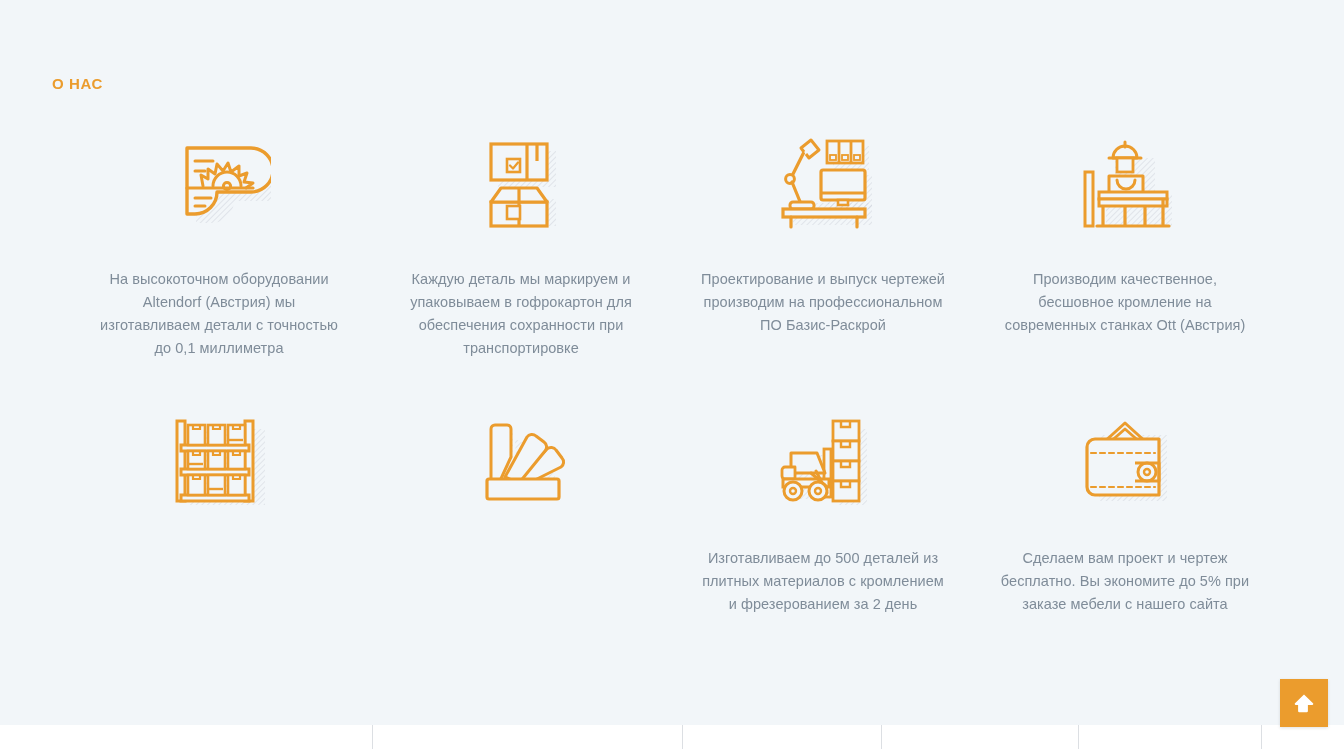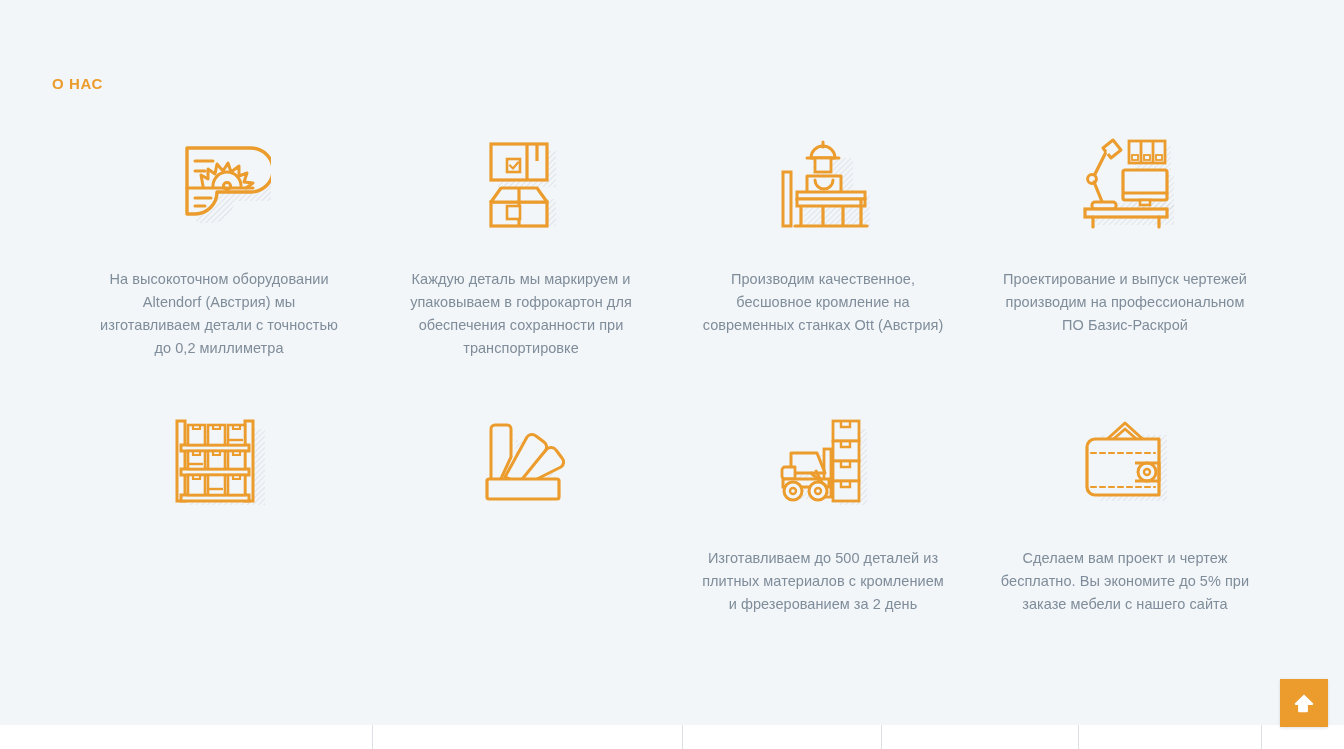--- a/index.html
+++ b/index.html
@@ -152,21 +152,21 @@
             <circle cx="60" cy="56" r="3.6" fill="none" stroke="#eb9c2d" stroke-width="3"></circle>
 
             <line x1="20" y1="58" x2="86" y2="58" stroke="#eb9c2d" stroke-width="3.2" stroke-linecap="round"></line>
 
             <line x1="28" y1="31" x2="46" y2="31" stroke="#eb9c2d" stroke-width="3" stroke-linecap="round"></line>
             <line x1="28" y1="41" x2="38" y2="41" stroke="#eb9c2d" stroke-width="3" stroke-linecap="round"></line>
             <line x1="28" y1="68" x2="44" y2="68" stroke="#eb9c2d" stroke-width="3" stroke-linecap="round"></line>
             <line x1="28" y1="76" x2="38" y2="76" stroke="#eb9c2d" stroke-width="3" stroke-linecap="round"></line>
           </svg>
         </div>
-        <p class="card-text">На высокоточном оборудовании Altendorf (Австрия) мы изготавливаем детали с точностью до 0,2 миллиметра</p>
+        <p class="card-text">На высокоточном оборудовании Altendorf (Австрия) мы изготавливаем детали с точностью до 0,1 миллиметра</p>
       </div>
 
       <div class="card">
         <div class="icon-wrap">
           <svg width="104" height="100" viewBox="0 0 104 100" fill="none">
             <defs>
               <pattern id="hatch2" width="4" height="4" patternTransform="rotate(45)" patternUnits="userSpaceOnUse">
                 <line x1="0" y1="0" x2="0" y2="4" stroke="#c9ced6" stroke-width="1.1"></line>
               </pattern>
             </defs>
@@ -181,20 +181,58 @@
             <path d="M41 35.5 l3 3 l5 -6" stroke="#eb9c2d" stroke-width="2.2" fill="none" stroke-linecap="round" stroke-linejoin="round"></path>
 
             <rect x="22" y="72" width="56" height="24" fill="#f2f6f9" stroke="#eb9c2d" stroke-width="3.2"></rect>
 
             <path d="M22 72 L32 58 H68 L78 72 Z" fill="#f2f6f9" stroke="#eb9c2d" stroke-width="3.2" stroke-linejoin="round"></path>
             <line x1="50" y1="58" x2="50" y2="96" stroke="#eb9c2d" stroke-width="3.2"></line>
             <rect x="38" y="76" width="13" height="13" fill="#f2f6f9" stroke="#eb9c2d" stroke-width="2.6"></rect>
           </svg>
         </div>
         <p class="card-text">Каждую деталь мы маркируем и упаковываем в гофрокартон для обеспечения сохранности при транспортировке</p>
+      </div>
+
+      <div class="card">
+        <div class="icon-wrap">
+          <svg width="104" height="100" viewBox="0 0 104 100" fill="none">
+            <defs>
+              <pattern id="hatch3" width="4" height="4" patternTransform="rotate(45)" patternUnits="userSpaceOnUse">
+                <line x1="0" y1="0" x2="0" y2="4" stroke="#c9ced6" stroke-width="1.1"></line>
+              </pattern>
+            </defs>
+
+            <rect x="57" y="45" width="44" height="34" fill="url(#hatch3)" opacity="0.8"></rect>
+            <rect x="22" y="73" width="79" height="22" fill="url(#hatch3)" opacity="0.8"></rect>
+            <rect x="62" y="16" width="36" height="24" fill="url(#hatch3)" opacity="0.8"></rect>
+
+            <rect x="56" y="11" width="36" height="22" fill="#f2f6f9" stroke="#eb9c2d" stroke-width="2.8"></rect>
+            <line x1="68" y1="11" x2="68" y2="33" stroke="#eb9c2d" stroke-width="2.8"></line>
+            <line x1="80" y1="11" x2="80" y2="33" stroke="#eb9c2d" stroke-width="2.8"></line>
+            <rect x="59" y="25" width="6" height="5" stroke="#eb9c2d" stroke-width="1.8" fill="none"></rect>
+            <rect x="71" y="25" width="6" height="5" stroke="#eb9c2d" stroke-width="1.8" fill="none"></rect>
+            <rect x="83" y="25" width="6" height="5" stroke="#eb9c2d" stroke-width="1.8" fill="none"></rect>
+
+            <rect x="50" y="40" width="44" height="30" rx="2" fill="#f2f6f9" stroke="#eb9c2d" stroke-width="3.2"></rect>
+            <line x1="50" y1="63" x2="94" y2="63" stroke="#eb9c2d" stroke-width="3.2"></line>
+            <rect x="67" y="70" width="10" height="5" fill="#f2f6f9" stroke="#eb9c2d" stroke-width="2.6"></rect>
+
+            <path d="M20 48 L33 22" stroke="#eb9c2d" stroke-width="3.2" stroke-linecap="round"></path>
+            <path d="M33 22 L30 18 L40 10 L48 20 L38 28 L35 24" fill="#f2f6f9" stroke="#eb9c2d" stroke-width="3" stroke-linejoin="round"></path>
+            <circle cx="19" cy="49" r="4.4" fill="#f2f6f9" stroke="#eb9c2d" stroke-width="3"></circle>
+            <path d="M21 52 L30 74" stroke="#eb9c2d" stroke-width="3.2" stroke-linecap="round"></path>
+            <rect x="19" y="72" width="24" height="7" rx="3" fill="#f2f6f9" stroke="#eb9c2d" stroke-width="3"></rect>
+
+            <rect x="12" y="79" width="82" height="8" fill="#f2f6f9" stroke="#eb9c2d" stroke-width="3.2"></rect>
+            <line x1="20" y1="87" x2="20" y2="97" stroke="#eb9c2d" stroke-width="3.2" stroke-linecap="round"></line>
+            <line x1="86" y1="87" x2="86" y2="97" stroke="#eb9c2d" stroke-width="3.2" stroke-linecap="round"></line>
+          </svg>
+        </div>
+        <p class="card-text">Проектирование и выпуск чертежей производим на профессиональном ПО Базис-Раскрой</p>
       </div>
 
       <div class="card">
         <div class="icon-wrap">
           <svg width="104" height="100" viewBox="0 0 104 100" fill="none">
             <defs>
               <pattern id="hatch4" width="4" height="4" patternTransform="rotate(45)" patternUnits="userSpaceOnUse">
                 <line x1="0" y1="0" x2="0" y2="4" stroke="#c9ced6" stroke-width="1.1"></line>
               </pattern>
             </defs>
@@ -216,58 +254,20 @@
 
             <line x1="30" y1="76" x2="30" y2="96" stroke="#eb9c2d" stroke-width="3.2"></line>
             <line x1="52" y1="76" x2="52" y2="96" stroke="#eb9c2d" stroke-width="3.2"></line>
             <line x1="72" y1="76" x2="72" y2="96" stroke="#eb9c2d" stroke-width="3.2"></line>
             <line x1="90" y1="69" x2="90" y2="96" stroke="#eb9c2d" stroke-width="3.2"></line>
             <line x1="24" y1="96" x2="96" y2="96" stroke="#eb9c2d" stroke-width="3.2" stroke-linecap="round"></line>
             <rect x="12" y="42" width="8" height="54" fill="#f2f6f9" stroke="#eb9c2d" stroke-width="3"></rect>
           </svg>
         </div>
         <p class="card-text">Производим качественное, бесшовное кромление на современных станках Ott (Австрия)</p>
-      </div>
-
-      <div class="card">
-        <div class="icon-wrap">
-          <svg width="104" height="100" viewBox="0 0 104 100" fill="none">
-            <defs>
-              <pattern id="hatch3" width="4" height="4" patternTransform="rotate(45)" patternUnits="userSpaceOnUse">
-                <line x1="0" y1="0" x2="0" y2="4" stroke="#c9ced6" stroke-width="1.1"></line>
-              </pattern>
-            </defs>
-
-            <rect x="57" y="45" width="44" height="34" fill="url(#hatch3)" opacity="0.8"></rect>
-            <rect x="22" y="73" width="79" height="22" fill="url(#hatch3)" opacity="0.8"></rect>
-            <rect x="62" y="16" width="36" height="24" fill="url(#hatch3)" opacity="0.8"></rect>
-
-            <rect x="56" y="11" width="36" height="22" fill="#f2f6f9" stroke="#eb9c2d" stroke-width="2.8"></rect>
-            <line x1="68" y1="11" x2="68" y2="33" stroke="#eb9c2d" stroke-width="2.8"></line>
-            <line x1="80" y1="11" x2="80" y2="33" stroke="#eb9c2d" stroke-width="2.8"></line>
-            <rect x="59" y="25" width="6" height="5" stroke="#eb9c2d" stroke-width="1.8" fill="none"></rect>
-            <rect x="71" y="25" width="6" height="5" stroke="#eb9c2d" stroke-width="1.8" fill="none"></rect>
-            <rect x="83" y="25" width="6" height="5" stroke="#eb9c2d" stroke-width="1.8" fill="none"></rect>
-
-            <rect x="50" y="40" width="44" height="30" rx="2" fill="#f2f6f9" stroke="#eb9c2d" stroke-width="3.2"></rect>
-            <line x1="50" y1="63" x2="94" y2="63" stroke="#eb9c2d" stroke-width="3.2"></line>
-            <rect x="67" y="70" width="10" height="5" fill="#f2f6f9" stroke="#eb9c2d" stroke-width="2.6"></rect>
-
-            <path d="M20 48 L33 22" stroke="#eb9c2d" stroke-width="3.2" stroke-linecap="round"></path>
-            <path d="M33 22 L30 18 L40 10 L48 20 L38 28 L35 24" fill="#f2f6f9" stroke="#eb9c2d" stroke-width="3" stroke-linejoin="round"></path>
-            <circle cx="19" cy="49" r="4.4" fill="#f2f6f9" stroke="#eb9c2d" stroke-width="3"></circle>
-            <path d="M21 52 L30 74" stroke="#eb9c2d" stroke-width="3.2" stroke-linecap="round"></path>
-            <rect x="19" y="72" width="24" height="7" rx="3" fill="#f2f6f9" stroke="#eb9c2d" stroke-width="3"></rect>
-
-            <rect x="12" y="79" width="82" height="8" fill="#f2f6f9" stroke="#eb9c2d" stroke-width="3.2"></rect>
-            <line x1="20" y1="87" x2="20" y2="97" stroke="#eb9c2d" stroke-width="3.2" stroke-linecap="round"></line>
-            <line x1="86" y1="87" x2="86" y2="97" stroke="#eb9c2d" stroke-width="3.2" stroke-linecap="round"></line>
-          </svg>
-        </div>
-        <p class="card-text">Проектирование и выпуск чертежей производим на профессиональном ПО Базис-Раскрой</p>
       </div>
 
       <div class="card">
         <div class="icon-wrap">
           <svg width="104" height="100" viewBox="0 0 104 100" fill="none">
             <defs>
               <pattern id="hatch5" width="4" height="4" patternTransform="rotate(45)" patternUnits="userSpaceOnUse">
                 <line x1="0" y1="0" x2="0" y2="4" stroke="#c9ced6" stroke-width="1.1"></line>
               </pattern>
             </defs>

